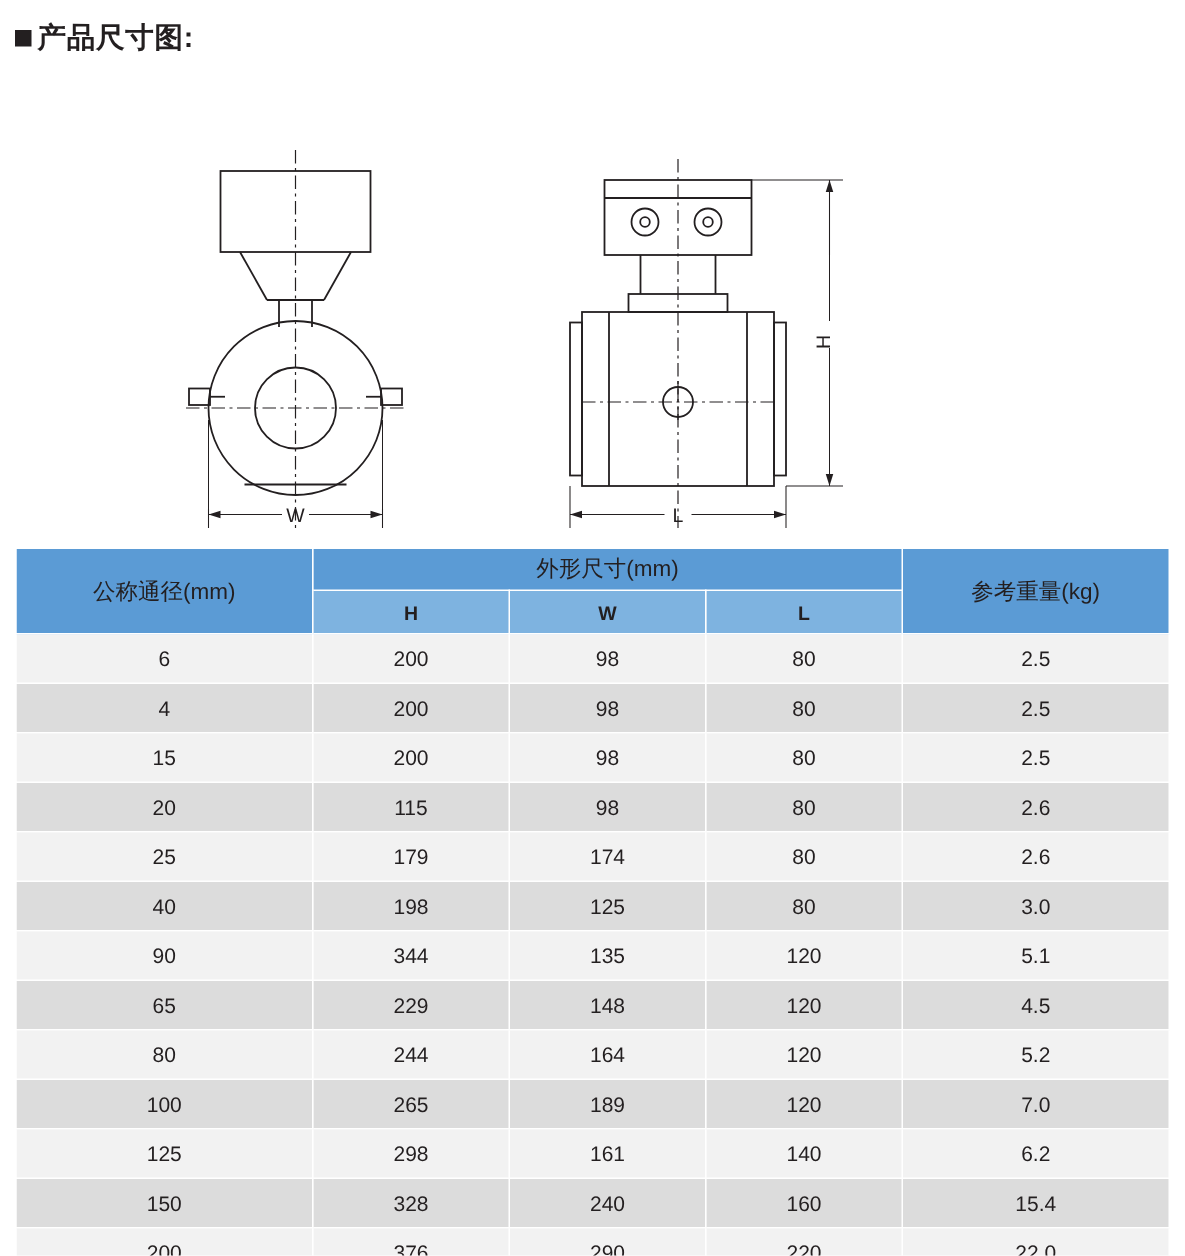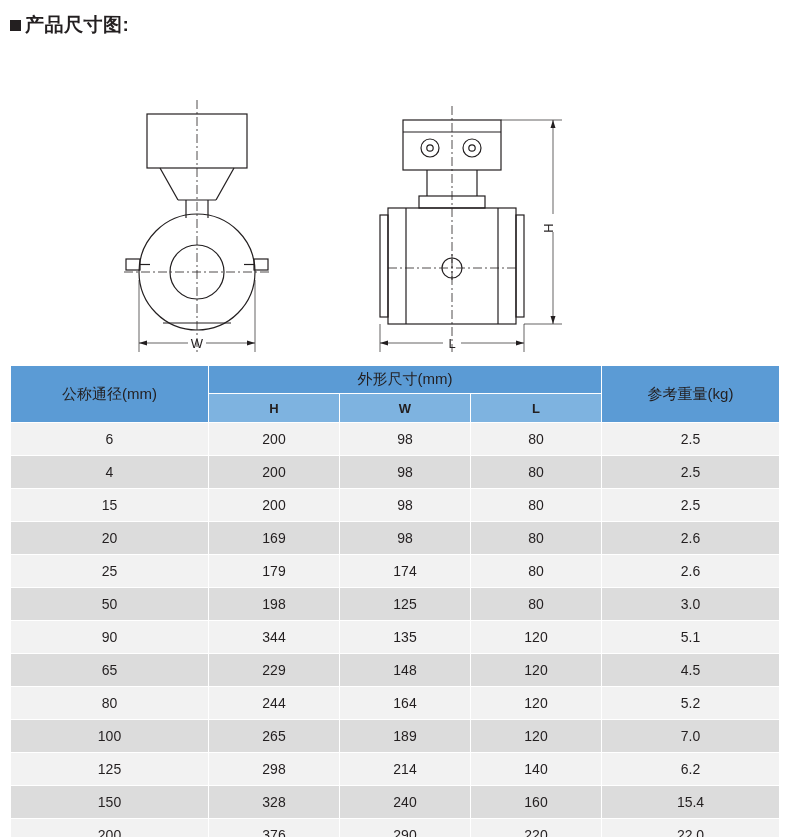--- a/index.html
+++ b/index.html
@@ -228,34 +228,34 @@
         </tr>
         <tr>
           <td>15</td>
           <td>200</td>
           <td>98</td>
           <td>80</td>
           <td>2.5</td>
         </tr>
         <tr>
           <td>20</td>
-          <td>169</td>
+          <td>115</td>
           <td>98</td>
           <td>80</td>
           <td>2.6</td>
         </tr>
         <tr>
           <td>25</td>
           <td>179</td>
           <td>174</td>
           <td>80</td>
           <td>2.6</td>
         </tr>
         <tr>
-          <td>50</td>
+          <td>40</td>
           <td>198</td>
           <td>125</td>
           <td>80</td>
           <td>3.0</td>
         </tr>
         <tr>
           <td>90</td>
           <td>344</td>
           <td>135</td>
           <td>120</td>
@@ -278,21 +278,21 @@
         <tr>
           <td>100</td>
           <td>265</td>
           <td>189</td>
           <td>120</td>
           <td>7.0</td>
         </tr>
         <tr>
           <td>125</td>
           <td>298</td>
-          <td>214</td>
+          <td>161</td>
           <td>140</td>
           <td>6.2</td>
         </tr>
         <tr>
           <td>150</td>
           <td>328</td>
           <td>240</td>
           <td>160</td>
           <td>15.4</td>
         </tr>

